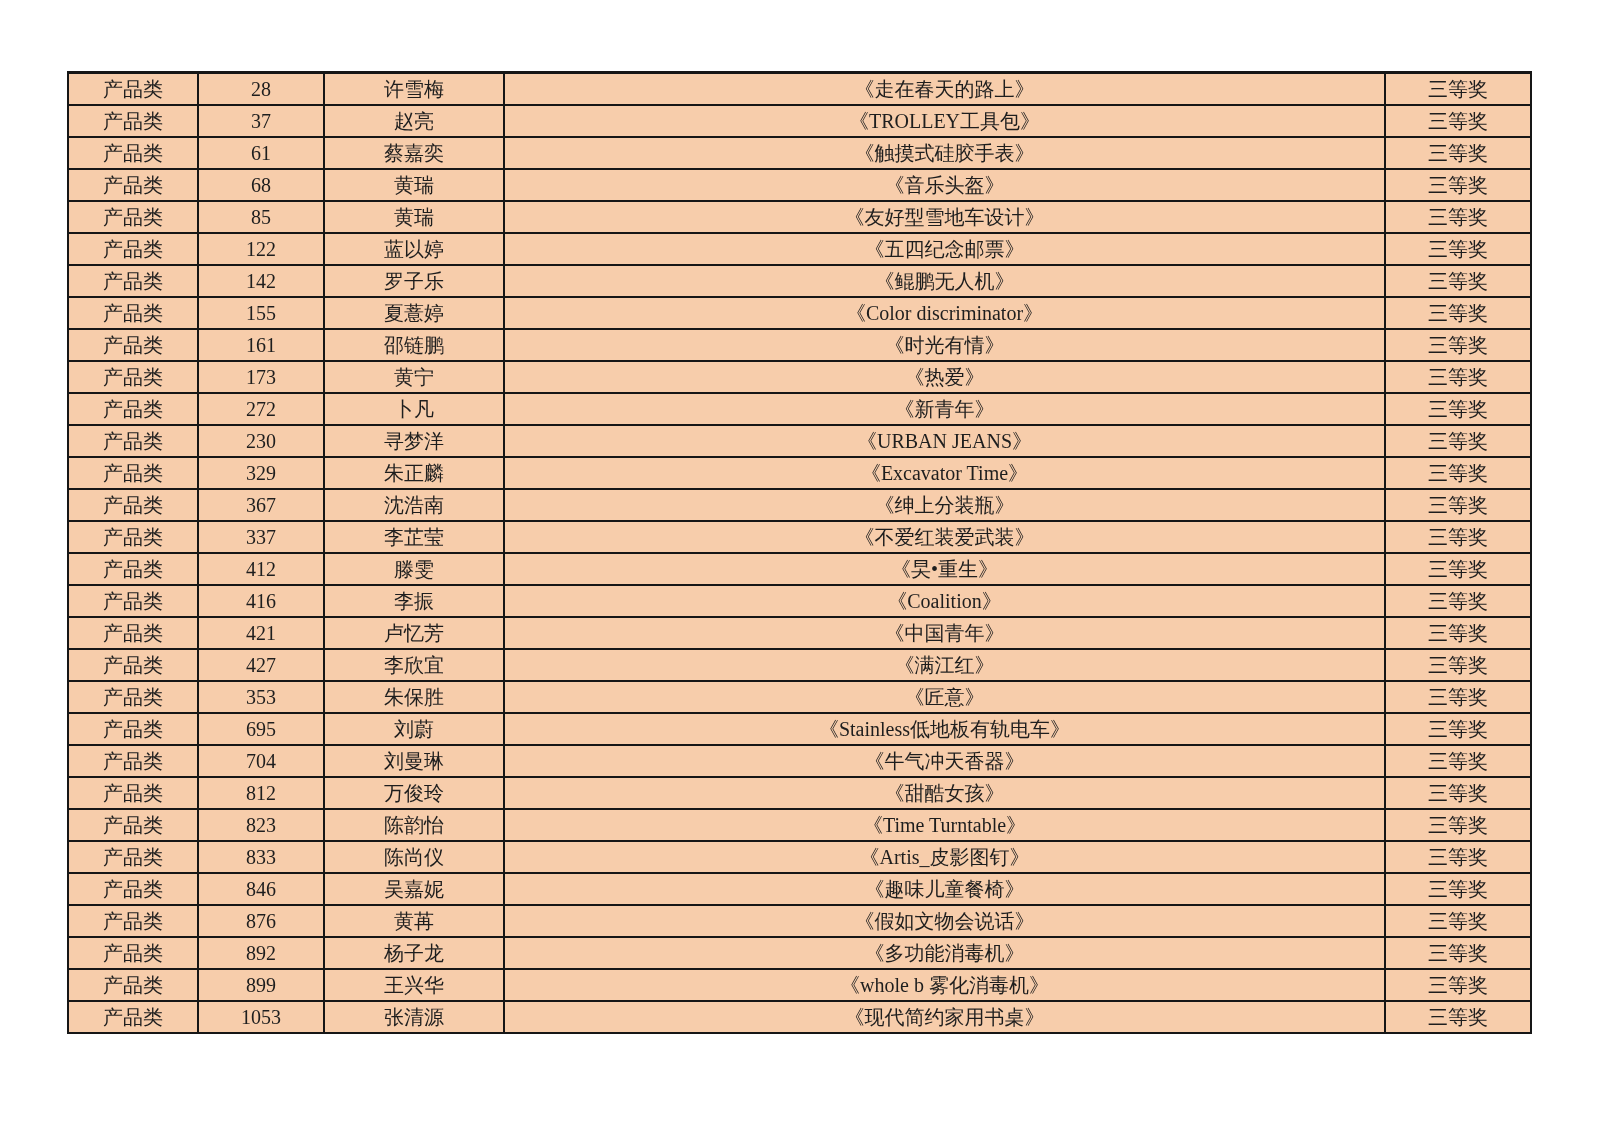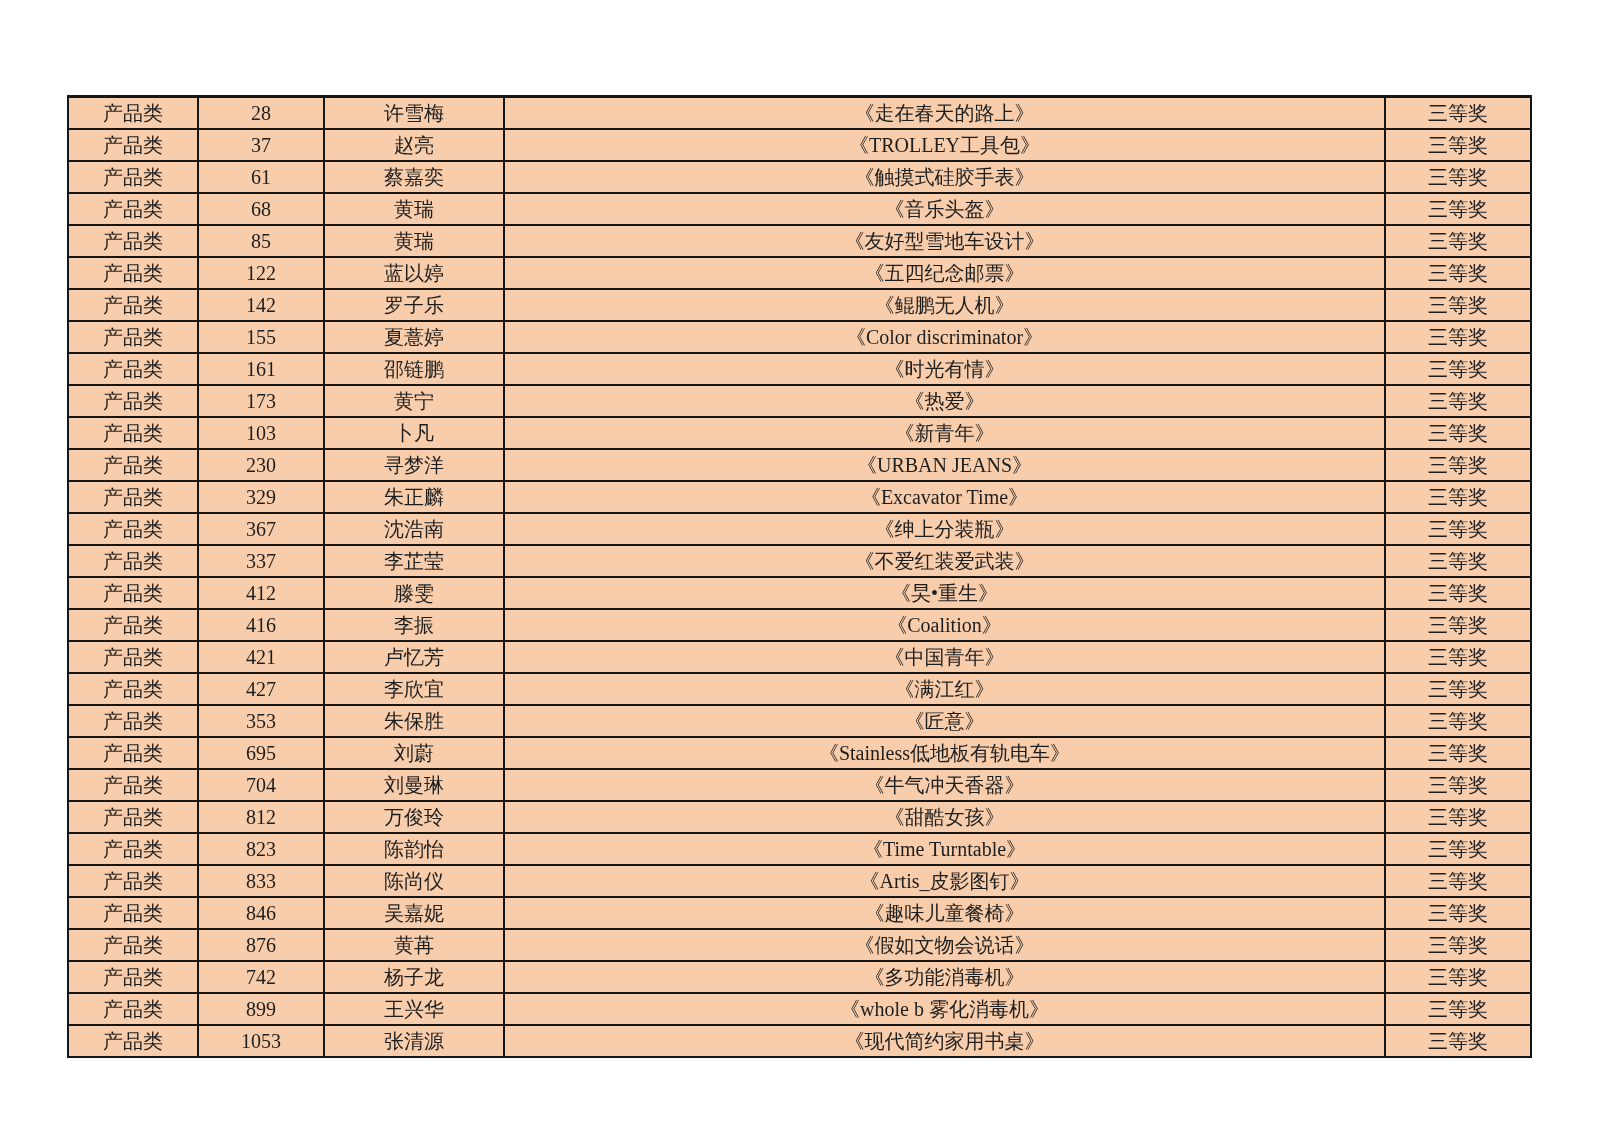--- a/index.html
+++ b/index.html
@@ -18,21 +18,20 @@
     background: #ffffff;
   }
   table.awards {
     position: absolute;
     left: 67px;
     top: 71px;
     width: 1463px;
     height: 756px;
     border-collapse: collapse;
     table-layout: fixed;
-    margin-top: 24px;
   }
   table.awards td {
     border: 2px solid #161616;
     background: #f7cdab;
     color: #1e1e1e;
     text-align: center;
     vertical-align: middle;
     font-size: 20px;
     line-height: 1;
     padding: 0;
@@ -127,21 +126,21 @@
     </tr>
         <tr>
       <td>产品类</td>
       <td>173</td>
       <td>黄宁</td>
       <td>《热爱》</td>
       <td>三等奖</td>
     </tr>
         <tr>
       <td>产品类</td>
-      <td>103</td>
+      <td>272</td>
       <td>卜凡</td>
       <td>《新青年》</td>
       <td>三等奖</td>
     </tr>
         <tr>
       <td>产品类</td>
       <td>230</td>
       <td>寻梦洋</td>
       <td>《URBAN JEANS》</td>
       <td>三等奖</td>
@@ -246,21 +245,21 @@
     </tr>
         <tr>
       <td>产品类</td>
       <td>876</td>
       <td>黄苒</td>
       <td>《假如文物会说话》</td>
       <td>三等奖</td>
     </tr>
         <tr>
       <td>产品类</td>
-      <td>742</td>
+      <td>892</td>
       <td>杨子龙</td>
       <td>《多功能消毒机》</td>
       <td>三等奖</td>
     </tr>
         <tr>
       <td>产品类</td>
       <td>899</td>
       <td>王兴华</td>
       <td>《whole b 雾化消毒机》</td>
       <td>三等奖</td>

